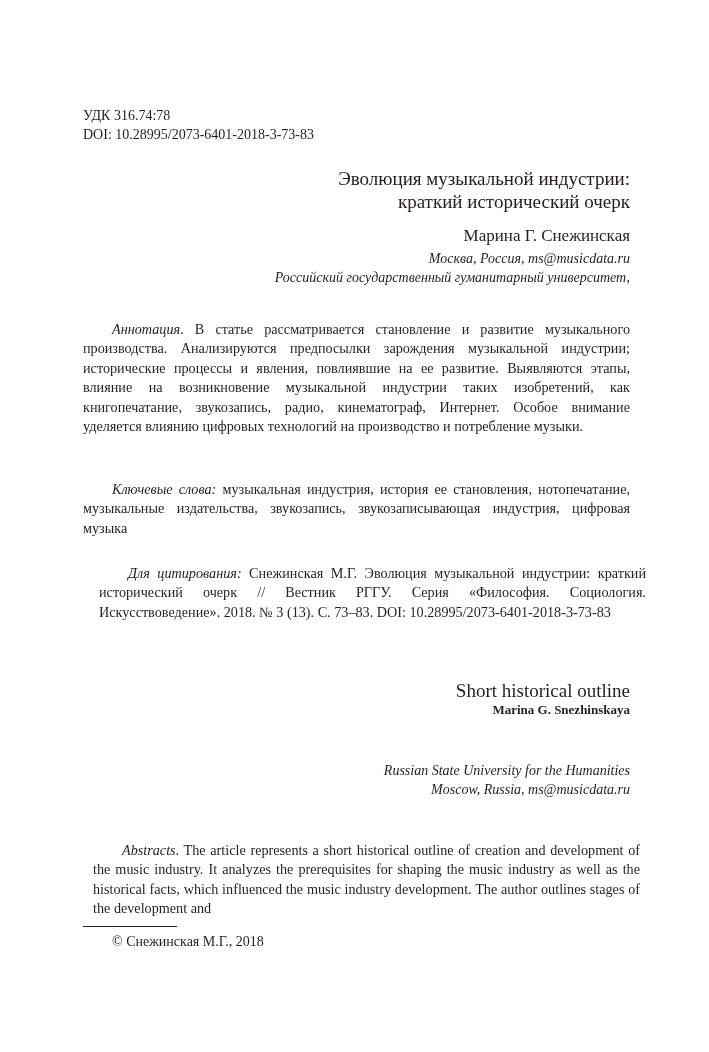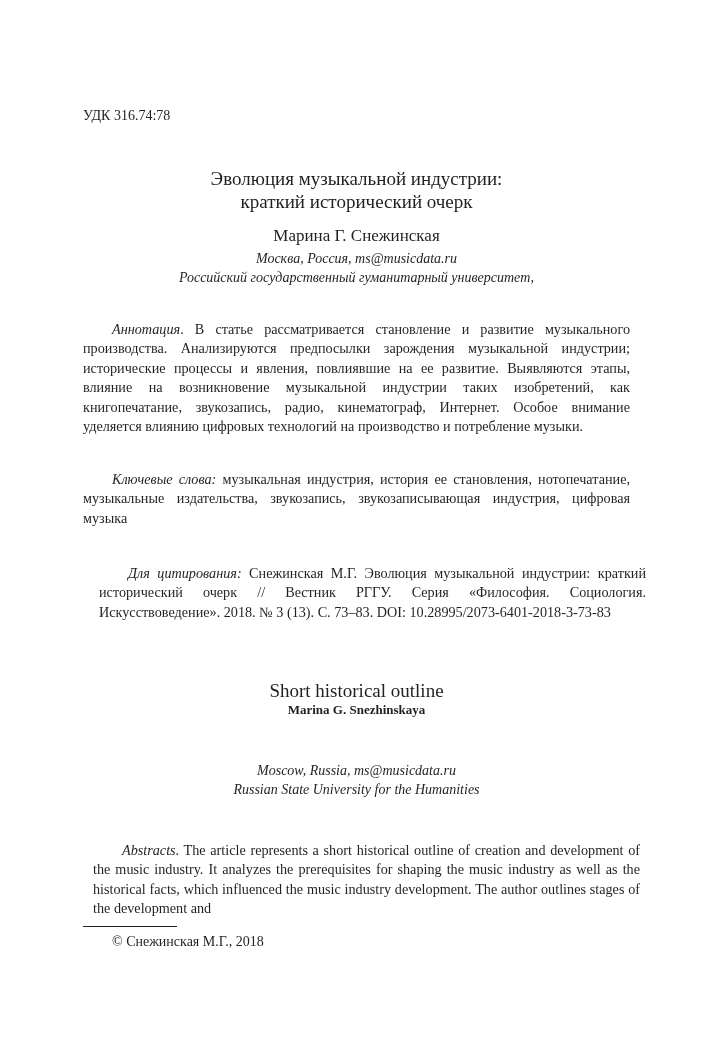--- a/index.html
+++ b/index.html
@@ -1,44 +1,45 @@
 <!DOCTYPE html>
 <html><head>
   <meta charset="utf-8">
   <style>
     html, body { margin: 0; padding: 0; background: #ffffff; }
     body { width: 709px; height: 1052px; position: relative; overflow: hidden;
            font-family: "Liberation Serif", "DejaVu Serif", serif; color: #231f20; }
     .page { position: absolute; left: 83px; top: 0; width: 547px; }
     .meta { position: absolute; top: 106px; left: 0; font-size: 14px; line-height: 19px; }
     .meta div { white-space: nowrap; }
-    .center { text-align: center; }
+    .center { text-align: right; }
     .title-ru { position: absolute; top: 167px; left: 0; width: 547px; font-size: 19px; line-height: 23px; }
     .author-ru { position: absolute; top: 226px; left: 0; width: 547px; font-size: 17px; line-height: 20px; }
     .affil-ru { position: absolute; top: 249px; left: 0; width: 547px; font-size: 14px; line-height: 19px; font-style: italic; }
     .para { position: absolute; left: 0; width: 547px; font-size: 14.2px; line-height: 19.4px;
             text-align: justify; text-indent: 29px; hyphens: manual; }
     .para i { font-style: italic; }
     .abstract-ru { top: 320px; }
-    .keywords-ru { top: 470px; }
+    .keywords-ru { top: 480px; }
     .cite-ru { top: 548px; }
     .title-en { position: absolute; top: 679px; left: 0; width: 547px; font-size: 19px; line-height: 23px; }
     .author-en { position: absolute; top: 700px; left: 0; width: 547px; font-size: 13px; line-height: 20px; font-weight: bold; }
     .affil-en { position: absolute; top: 761px; left: 0; width: 547px; font-size: 14px; line-height: 19px; font-style: italic; }
     .abstract-en { top: 831px; }
     .fn-rule { position: absolute; top: 926px; left: 0; width: 94px; height: 0; border-top: 1px solid #231f20; }
     .footnote { position: absolute; top: 932px; left: 29px; font-size: 14px; line-height: 19px; white-space: nowrap; }
   </style>
 </head>
 <body>
 
 <div class="page">
 
   <div class="meta">
     <div>УДК  316.74:78</div>
+    <div>DOI:  10.28995/2073-6401-2018-3-73-83</div>
   </div>
 
   <div class="title-ru center">
     <div>Эволюция музыкальной индустрии:</div>
     <div>краткий исторический очерк</div>
   </div>
 
   <div class="author-ru center">Марина Г. Снежинская</div>
 
   <div class="affil-ru center">
@@ -52,22 +53,22 @@
 
   <p class="para cite-ru" style="margin:16px"><i>Для цитирования:</i><span> Снежинская М.Г. Эволюция музыкальной инду­стрии: краткий исторический очерк // Вестник РГГУ. Серия «Фило­софия. Социология. Искусствоведение». 2018. № 3 (13). С. 73–83. DOI: 10.28995/2073-6401-2018-3-73-83</span></p>
 
   <div class="title-en center">
     <div>Short historical outline</div>
   </div>
 
   <div class="author-en center">Marina G. Snezhinskaya</div>
 
   <div class="affil-en center">
+    <div>Russian State University for the Humanities</div>
     <div>Moscow, Russia, ms@musicdata.ru</div>
-    <div>Russian State University for the Humanities</div>
   </div>
 
   <p class="para abstract-en" style="margin:10px"><i>Abstracts</i><span>. The article represents a short historical outline of creation and development of the music industry. It analyzes the prerequisites for shaping the music industry as well as the historical facts, which influenced the music industry development. The author outlines stages of the development and</span></p>
 
   <div class="fn-rule"></div>
   <div class="footnote">© Снежинская М.Г., 2018</div>
 
 </div>
 
 </body></html>

